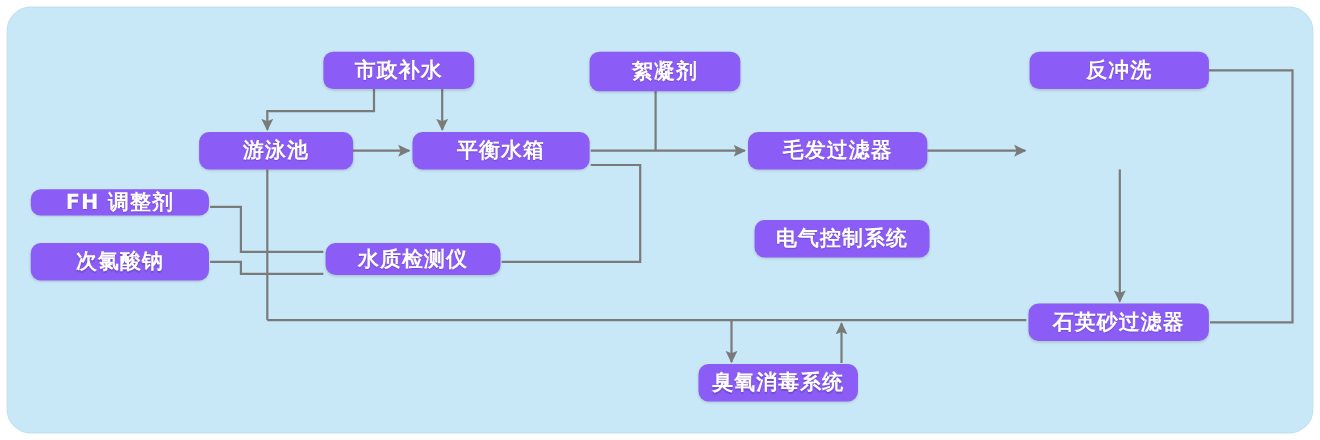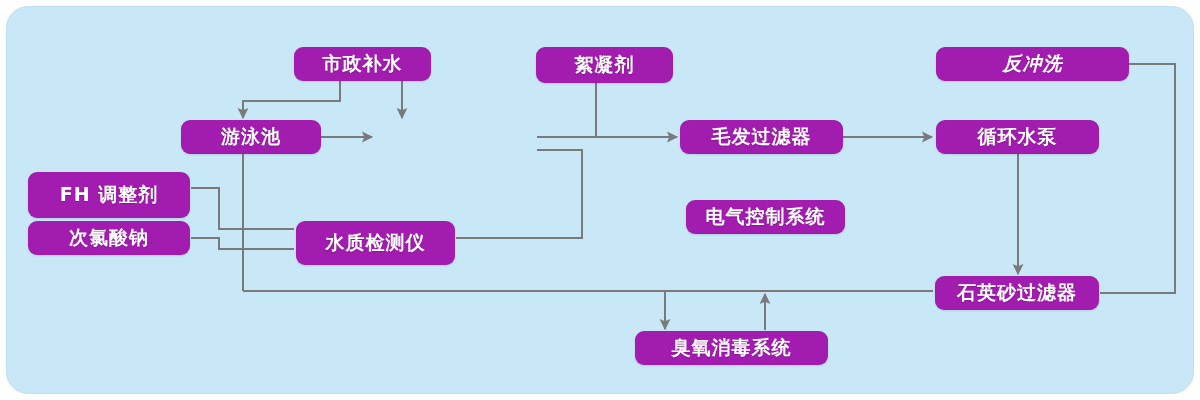--- a/index.html
+++ b/index.html
@@ -28,21 +28,21 @@
   }
   #edges {
     position: absolute;
     left: 0; top: 0;
     width: 1200px;
     height: 400px;
   }
   .node {
     position: absolute;
     box-sizing: border-box;
-    background: #a21caf;
+    background: #8b5cf6;
     color: #ffffff;
     border-radius: 9px;
     display: flex;
     align-items: center;
     justify-content: center;
     font-size: 19px;
     font-weight: bold;
     letter-spacing: 1px;
     white-space: nowrap;
     text-shadow: 0 1px 1px rgba(0,0,0,0.18);
@@ -75,43 +75,43 @@
       <polyline points="243,291 933,291" fill="none" stroke="#7a7a7a" stroke-width="2" stroke-linejoin="miter"></polyline>
       <polyline points="665,291 665,329" fill="none" stroke="#7a7a7a" stroke-width="2" stroke-linejoin="miter" marker-end="url(#arrowhead)"></polyline>
       <polyline points="765,330 765,294" fill="none" stroke="#7a7a7a" stroke-width="2" stroke-linejoin="miter" marker-end="url(#arrowhead)"></polyline>
     </svg>
 <div class="node" style="left: 294px; top: 47px; width: 137px; height: 34px;">
       <span>市政补水</span>
     </div>
     <div class="node" style="left: 536px; top: 47px; width: 137px; height: 36px;">
       <span>絮凝剂</span>
     </div>
-    <div class="node" style="left: 936px; top: 47px; width: 193px; height: 34px; font-style: italic;">
+    <div class="node" style="left: 936px; top: 47px; width: 163px; height: 34px;">
       <span>反冲洗</span>
     </div>
     <div class="node" style="left: 181px; top: 120px; width: 140px; height: 34px;">
       <span>游泳池</span>
     </div>
+    <div class="node" style="left: 375px; top: 120px; width: 161px; height: 34px;">
+      <span>平衡水箱</span>
+    </div>
     <div class="node" style="left: 680px; top: 120px; width: 163px; height: 34px;">
       <span>毛发过滤器</span>
     </div>
-    <div class="node" style="left: 936px; top: 120px; width: 163px; height: 34px;">
-      <span>循环水泵</span>
-    </div>
-    <div class="node" style="left: 28px; top: 172px; width: 162px; height: 46px;">
+    <div class="node" style="left: 28px; top: 172px; width: 162px; height: 24px;">
       <span>FH 调整剂</span>
     </div>
     <div class="node" style="left: 686px; top: 200px; width: 159px; height: 34px;">
       <span>电气控制系统</span>
     </div>
     <div class="node" style="left: 28px; top: 221px; width: 162px; height: 34px; align-items: center;">
       <span>次氯酸钠</span>
     </div>
-    <div class="node" style="left: 296px; top: 221px; width: 159px; height: 44px; text-align: center;">
+    <div class="node" style="left: 296px; top: 221px; width: 159px; height: 29px; text-align: center;">
       <span>水质检测仪</span>
     </div>
     <div class="node" style="left: 935px; top: 276px; width: 164px; height: 34px;">
       <span>石英砂过滤器</span>
     </div>
-    <div class="node" style="left: 635px; top: 331px; width: 193px; height: 34px;">
+    <div class="node" style="left: 635px; top: 331px; width: 145px; height: 34px;">
       <span>臭氧消毒系统</span>
     </div>
   </div>
 
 </body></html>

